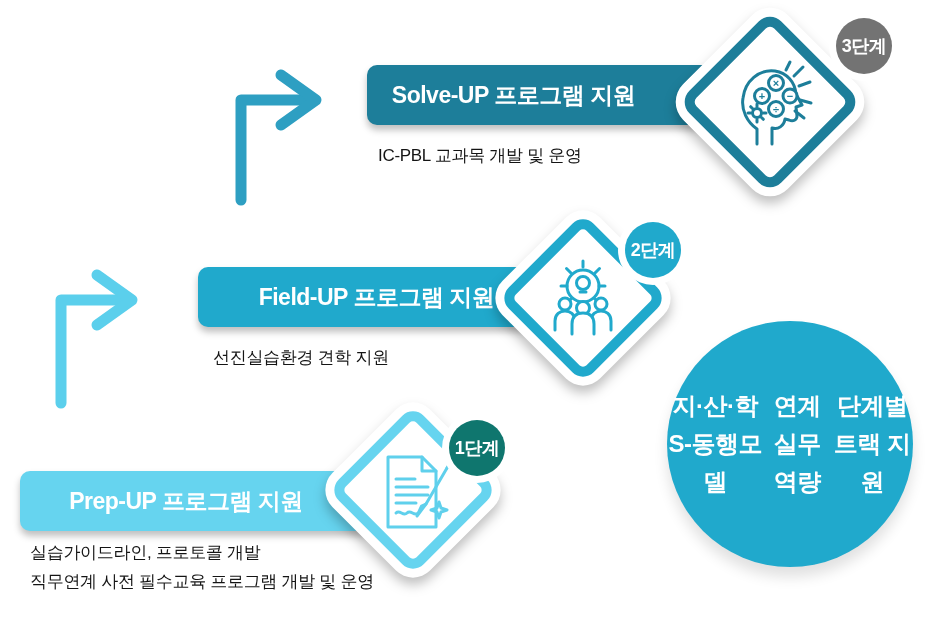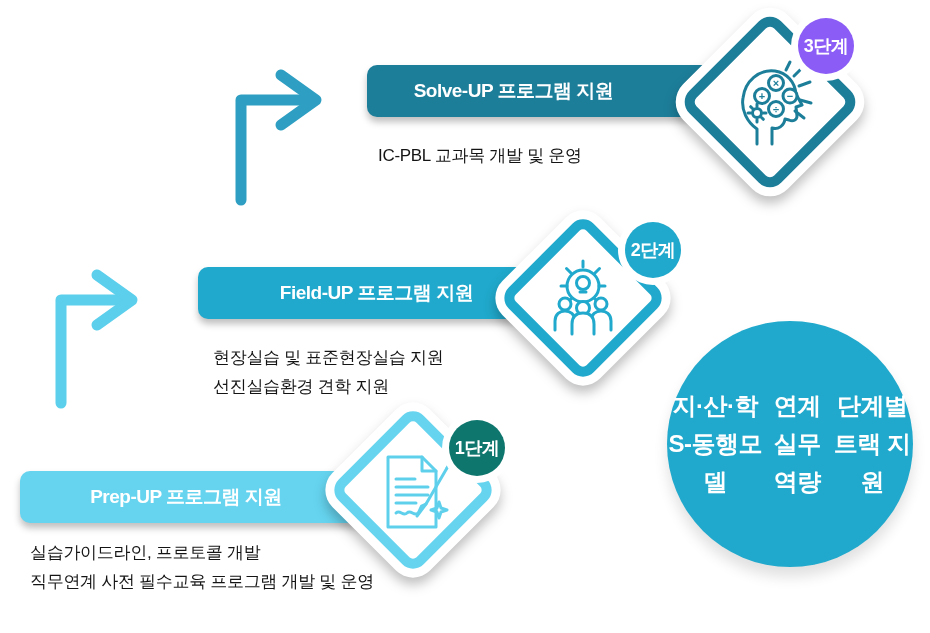--- a/index.html
+++ b/index.html
@@ -2,23 +2,23 @@
 <html><head>
 <meta charset="utf-8">
 <style>
   html,body{margin:0;padding:0;background:#fff;}
   .canvas{
     position:relative;width:930px;height:633px;background:#ffffff;
     font-family:"Liberation Sans",sans-serif;overflow:hidden;
   }
   .arrow{position:absolute;z-index:1;}
   .bar{
-    position:absolute;height:52px;border-radius:10px;z-index:2;
+    position:absolute;height:60px;border-radius:10px;z-index:2;
     display:flex;align-items:center;justify-content:center;
-    color:#fff;font-size:19px;font-weight:bold;letter-spacing:-0.5px;
+    color:#fff;font-size:23px;font-weight:bold;letter-spacing:-0.5px;
     box-shadow:0 5px 7px rgba(0,0,0,0.25);
     box-sizing:border-box;
   }
   .bar3{left:367px;top:65px;width:348px;background:#1D7E9A;padding-right:55px;}
   .bar2{left:198px;top:267px;width:348px;background:#20A9CC;padding-right:10px;padding-left:19px;}
   .bar1{left:20px;top:463px;width:357px;background:#66D4EF;padding-right:25px;margin-top:8px;}
   .desc{
     position:absolute;z-index:2;font-size:17px;line-height:29px;
     color:#141414;letter-spacing:-0.3px;
   }
@@ -40,21 +40,21 @@
   .icon{position:absolute;z-index:4;}
   .icon3{left:724px;top:56px;}
   .icon2{left:539px;top:254px;}
   .icon1{left:370px;top:447px;}
   .badge{
     position:absolute;z-index:5;width:56px;height:56px;border-radius:50%;
     display:flex;align-items:center;justify-content:center;
     color:#fff;font-size:18px;font-weight:bold;letter-spacing:-0.5px;
     box-shadow:0 0 0 7px #fff;
   }
-  .b3{left:798px;top:18px;background:#8b5cf6;}
+  .b3{left:836px;top:18px;background:#737373;}
   .b2{left:625px;top:222px;background:#20A9CC;}
   .b1{left:449px;top:420px;background:#0f766e;}
   .goal-circle{
     position:absolute;left:667px;top:321px;width:246px;height:246px;
     border-radius:50%;background:#20A9CC;z-index:1;
     display:flex;flex-direction:row;align-items:center;justify-content:center;
     color:#fff;font-size:24px;font-weight:bold;line-height:38px;
     letter-spacing:-0.5px;text-align:center;
     box-shadow:0 10px 14px rgba(0,0,0,0.12);
   }
@@ -99,21 +99,20 @@
       <text x="66" y="44">−</text>
       <text x="52" y="57">÷</text>
     </g>
   </svg>
   <div class="badge b3">3단계</div>
 
   <div class="bar bar2">
     <span>Field-UP 프로그램 지원</span>
   </div>
   <div class="desc desc2">
-    <div>현장실습 및 표준현장실습 지원</div>
     <div>선진실습환경 견학 지원</div>
   </div>
   <div class="diamond-wrap dw2">
     <div class="diamond dm2"></div>
   </div>
   <svg class="icon icon2" width="88" height="88" viewBox="0 0 88 88">
     <g fill="none" stroke="#20A9CC" stroke-width="3" stroke-linecap="round" stroke-linejoin="round">
       <circle cx="44" cy="32" r="16"></circle>
       <path d="M44,13 L44,7 M56,19 L60.5,14.5 M60,32 L66,32 M56,45 L60.5,49.5 M32,19 L27.5,14.5 M28,32 L22,32 M32,45 L27.5,49.5"></path>
       <circle cx="44" cy="29" r="6.5" fill="#fff"></circle>

